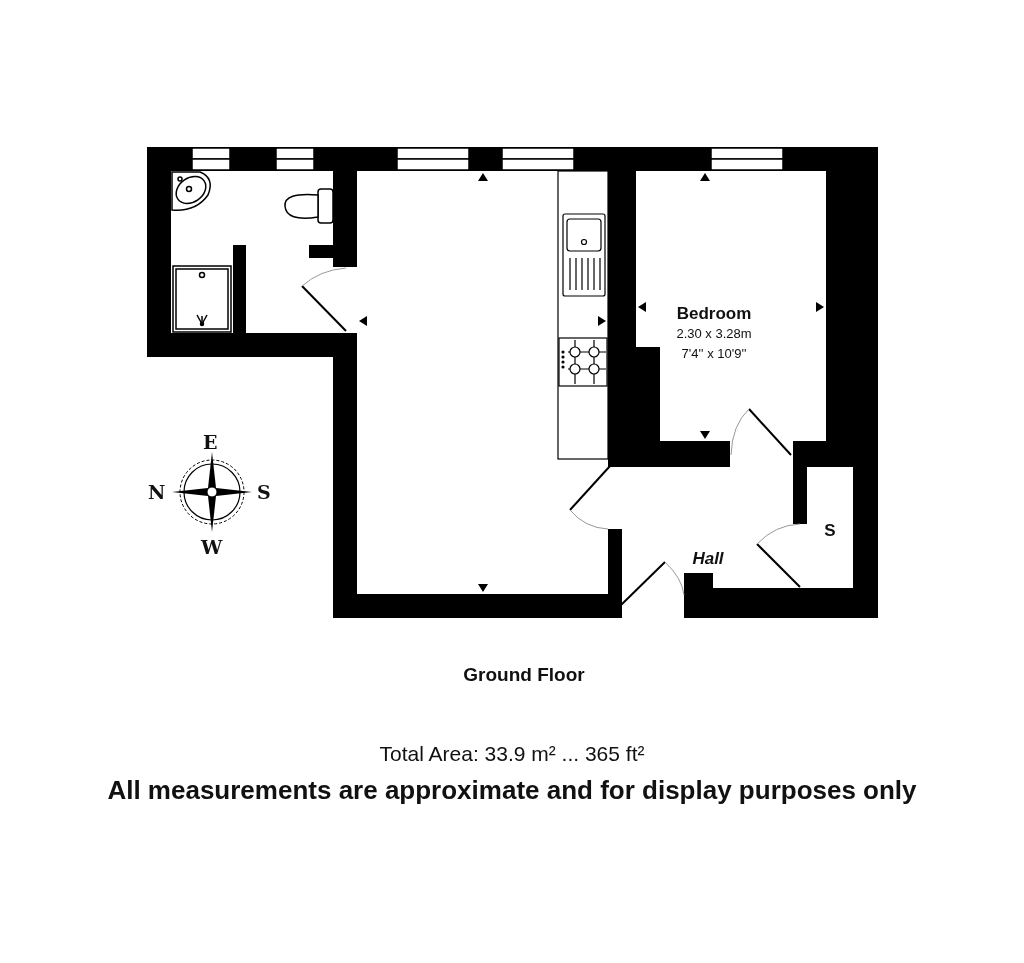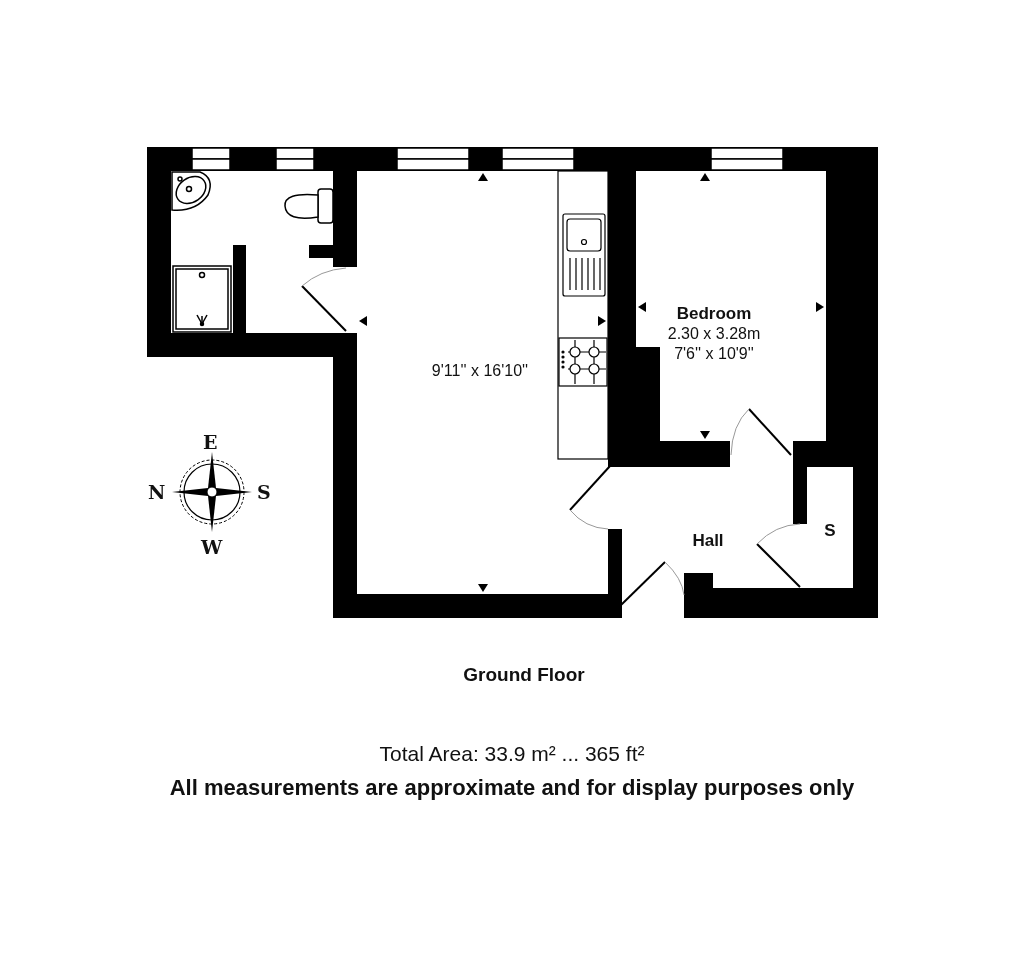--- a/index.html
+++ b/index.html
@@ -1,24 +1,24 @@
 <!DOCTYPE html>
 <html><head>
 <meta charset="utf-8">
 <style>
   html, body { margin: 0; padding: 0; background: #ffffff; }
   body { width: 1024px; height: 963px; position: relative; overflow: hidden; font-family: "Liberation Sans", sans-serif; color: #111; }
   .plan { position: absolute; left: 0; top: 0; width: 1024px; height: 963px; }
   .label { position: absolute; text-align: center; white-space: nowrap; color: #111; }
   .room-name { font-weight: bold; font-size: 17px; line-height: 20px; }
-  .room-dim { font-size: 16px; line-height: 20px; }
+  .room-dim { font-size: 13px; line-height: 20px; }
   .compass-letter { position: absolute; font-family: "DejaVu Serif", "Liberation Serif", serif; font-weight: bold; font-size: 19px; color: #111; }
   .floor-title { position: absolute; left: 12px; width: 1024px; top: 664px; text-align: center; font-weight: bold; font-size: 19px; }
   .total-area { position: absolute; left: 0; width: 1024px; top: 742px; text-align: center; font-size: 21px; }
-  .disclaimer { position: absolute; left: 0; width: 1024px; top: 775px; text-align: center; font-weight: bold; font-size: 22px; }
+  .disclaimer { position: absolute; left: 0; width: 1024px; top: 775px; text-align: center; font-weight: bold; font-size: 26px; }
 </style>
 </head>
 <body>
 
 <svg class="plan" viewBox="0 0 1024 963" xmlns="http://www.w3.org/2000/svg">
 
   <g fill="#000">
 
     <rect x="147" y="147" width="731" height="24"></rect>
 
@@ -174,28 +174,27 @@
     <circle cx="212" cy="492" r="5" fill="#fff" stroke="#000" stroke-width="1"></circle>
   </g>
 </svg>
 
 <div class="compass-letter" style="left:203px; top:431px;">E</div>
 <div class="compass-letter" style="left:148px; top:481px;">N</div>
 <div class="compass-letter" style="left:257px; top:481px;">S</div>
 <div class="compass-letter" style="left:201px; top:536px;">W</div>
 
 <div class="label" style="left:380px; top:361px; width:200px;">
-  <div class="room-dim">9'11'' x 16'10''</div>
 </div>
 
 <div class="label" style="left:636px; top:304px; width:156px;text-align:center;">
   <div class="room-name">Bedroom</div>
   <div class="room-dim">2.30 x 3.28m</div>
-  <div class="room-dim">7'6'' x 10'9''</div>
+  <div class="room-dim">7'4'' x 10'9''</div>
 </div>
 
-<div class="label room-name" style="left:668px; top:531px; width:80px;">Hall</div>
+<div class="label room-name" style="left:668px; top:549px; width:80px;font-style:italic;">Hall</div>
 
 <div class="label room-name" style="left:815px; top:521px; width:30px;">S</div>
 
 <div class="floor-title">Ground Floor</div>
 <div class="total-area">Total Area: 33.9 m² ... 365 ft²</div>
 <div class="disclaimer">All measurements are approximate and for display purposes only</div>
 
 </body></html>

